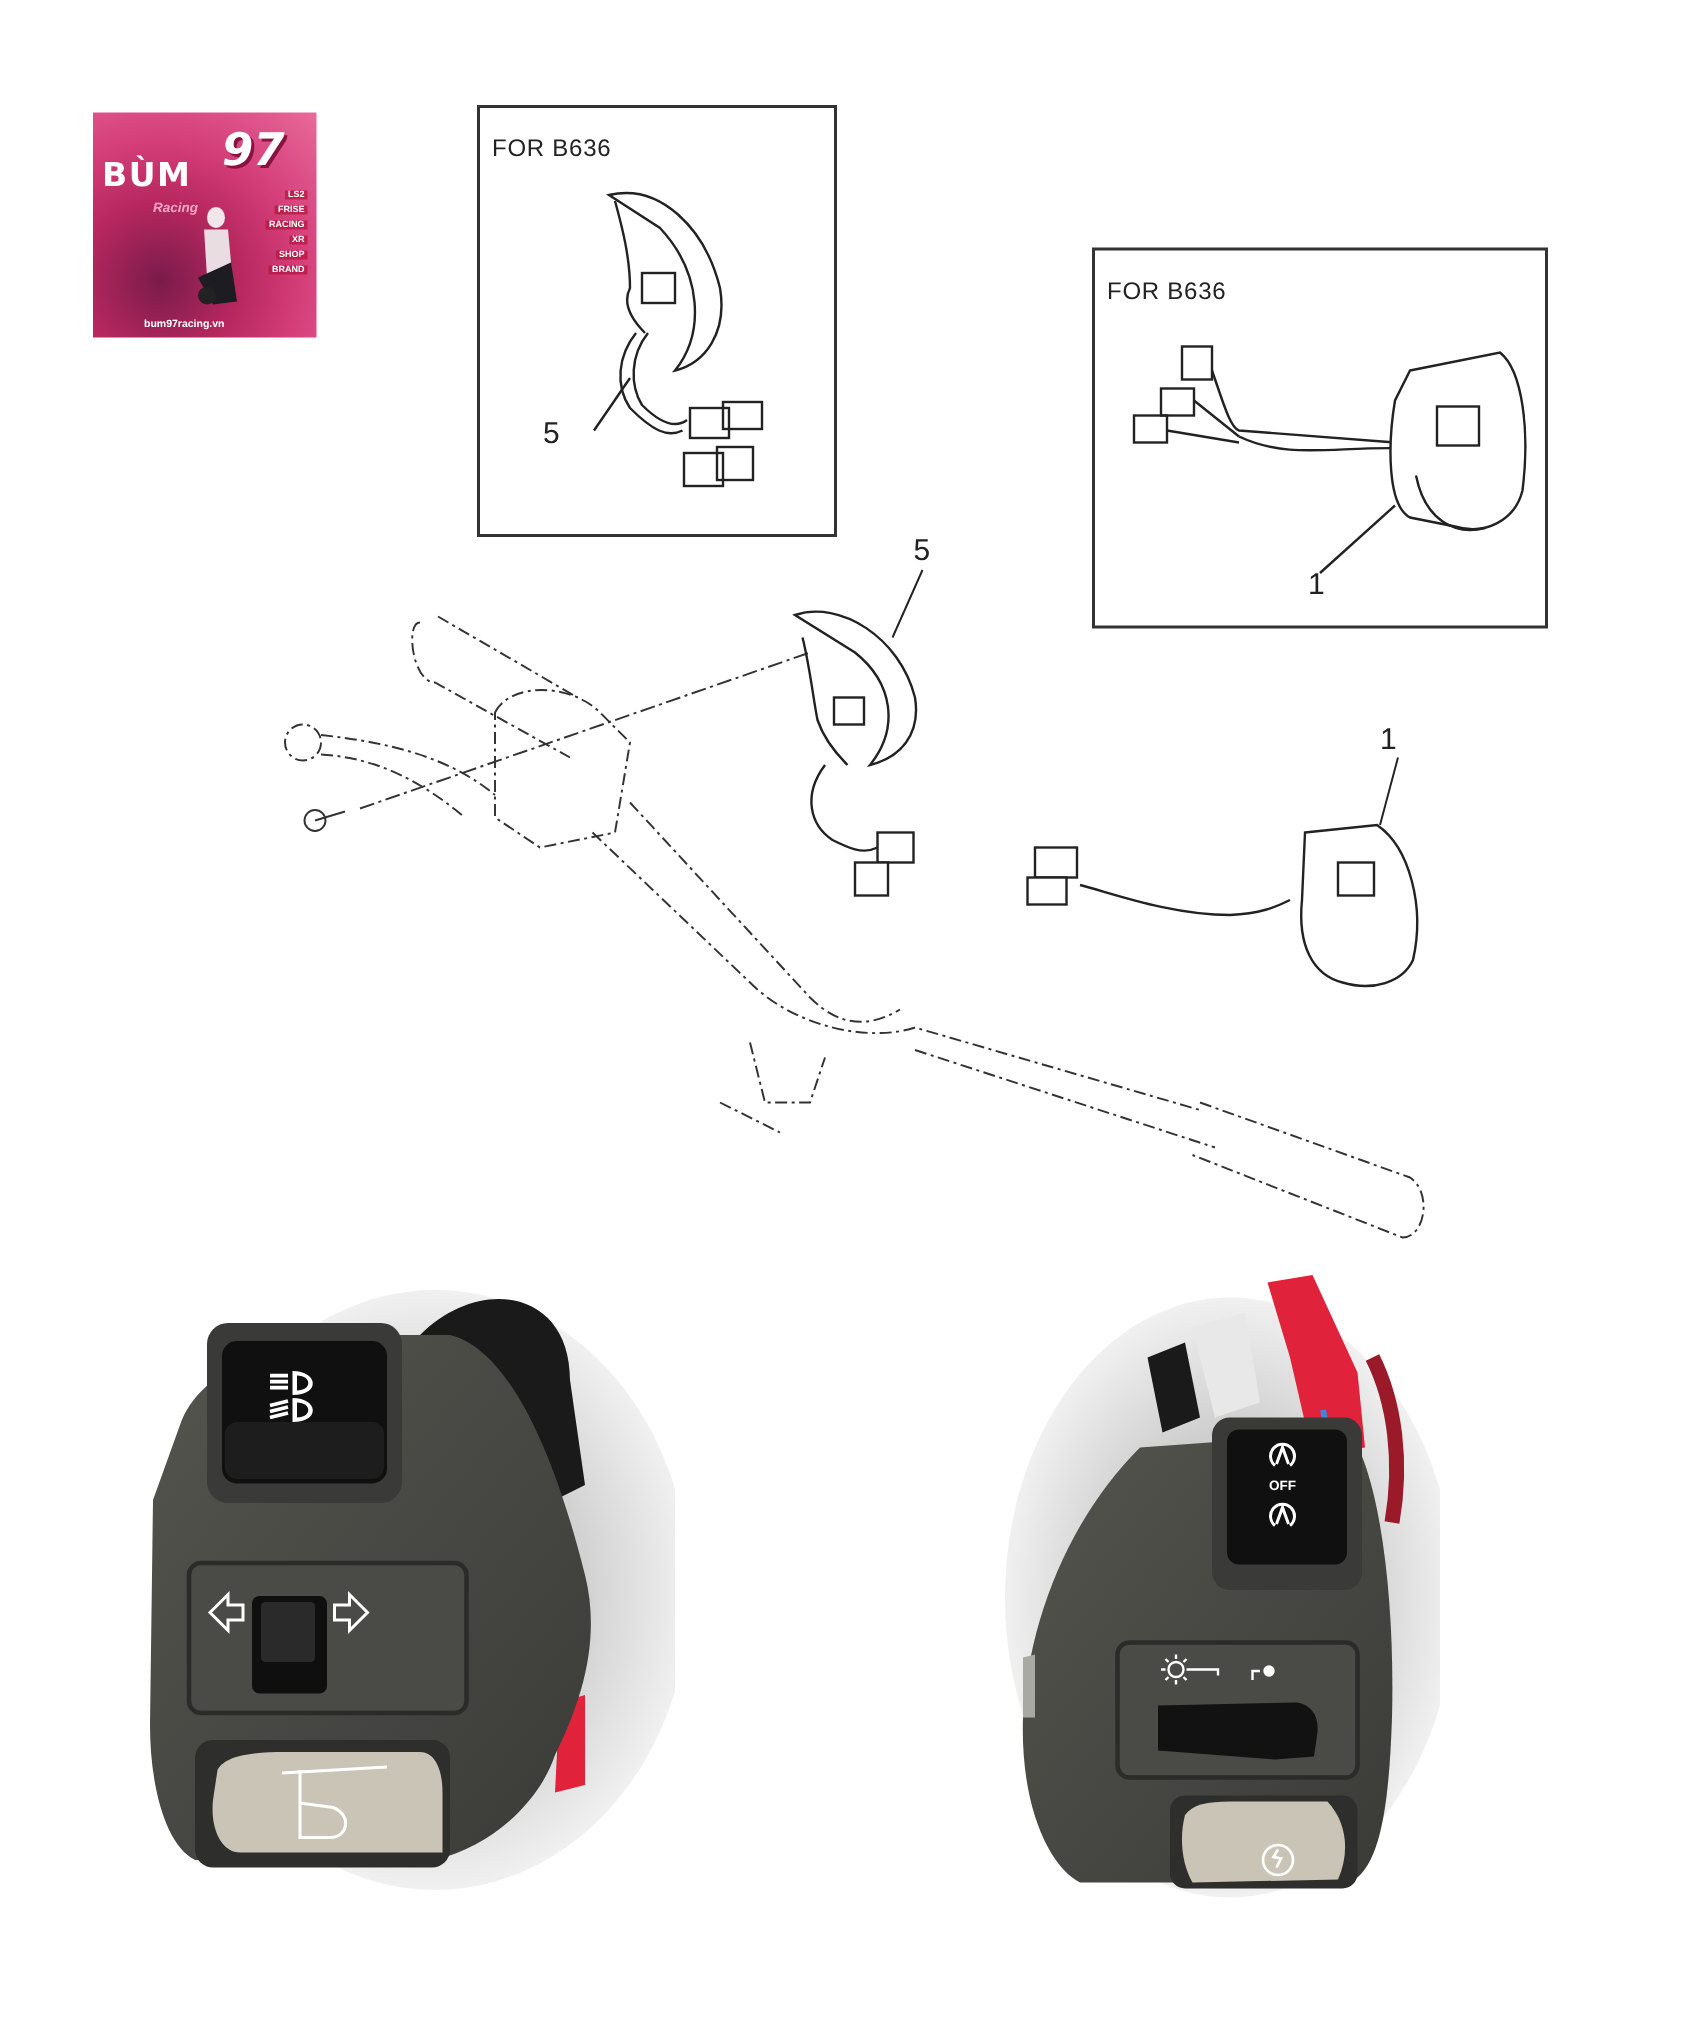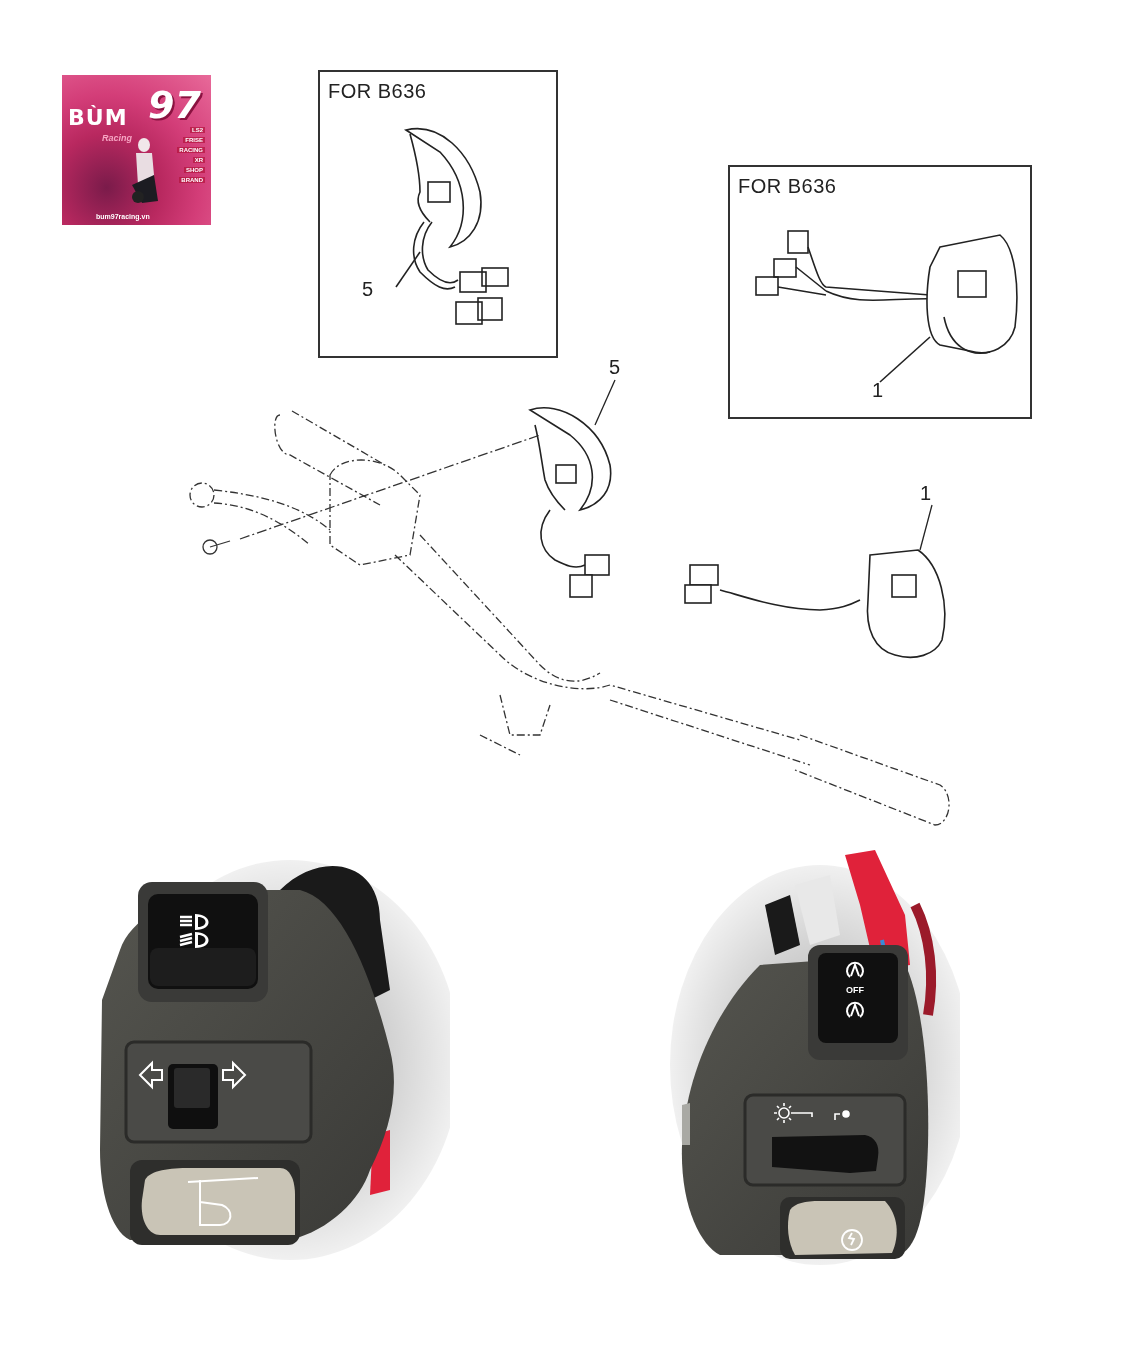--- a/index.html
+++ b/index.html
@@ -1,28 +1,28 @@
 <!DOCTYPE html>
 <html><head>
 <meta charset="utf-8">
 <style>
   html, body { margin:0; padding:0; background:#ffffff; }
   body { width:1125px; height:1358px; position:relative; overflow:hidden; font-family:"Liberation Sans", sans-serif; }
   .abs { position:absolute; }
   .logo { left:62px; top:75px; width:149px; height:150px; overflow:hidden;
           background: radial-gradient(circle at 30% 75%, #7a1b4a 0%, #b8285f 35%, #d33d78 60%, #e86a9a 100%); }
   .logo .big { position:absolute; left:6px; top:30px; color:#fff; font-weight:bold; font-size:22px; letter-spacing:1px; font-family:"DejaVu Sans", sans-serif; }
-  .logo .num { position:absolute; left:86px; top:8px; color:#fff; font-weight:bold; font-size:38px; font-style:italic; font-family:"DejaVu Sans", sans-serif; text-shadow:2px 2px 0 #8a1240; }
+  .logo .num { position:absolute; left:86px; top:8px; color:#fff; font-weight:bold; font-size:30px; font-style:italic; font-family:"DejaVu Sans", sans-serif; text-shadow:2px 2px 0 #8a1240; }
   .logo .sub { position:absolute; left:40px; top:58px; color:#f7a6c4; font-weight:bold; font-size:9px; font-style:italic; }
   .logo .url { position:absolute; left:34px; top:138px; color:#fff; font-size:7px; font-weight:bold; }
   .logo .sponsors { position:absolute; right:6px; top:52px; width:34px; display:flex; flex-direction:column; gap:4px; align-items:flex-end; }
   .logo .sponsors span { font-size:6px; font-weight:bold; color:#fff; background:rgba(180,20,60,0.7); padding:0 2px; }
   .logo .rider { position:absolute; left:62px; top:60px; width:38px; height:70px; }
   .box { border:2px solid #333; background:#fff; }
-  .box-title { position:absolute; left:8px; top:8px; font-size:20px; color:#222; letter-spacing:0.5px; }
+  .box-title { position:absolute; left:8px; top:19px; font-size:16px; color:#222; letter-spacing:0.5px; }
   .callout { font-size:20px; color:#222; position:absolute; }
   .photo { position:absolute; }
 </style>
 </head>
 <body>
 
 <div class="abs logo">
   <svg class="rider" viewBox="0 0 38 70">
     <ellipse cx="20" cy="10" rx="6" ry="7" fill="#f1e7ea"></ellipse>
     <path d="M12 18 L28 18 L30 40 L22 55 L14 50 Z" fill="#e9dde2"></path>

